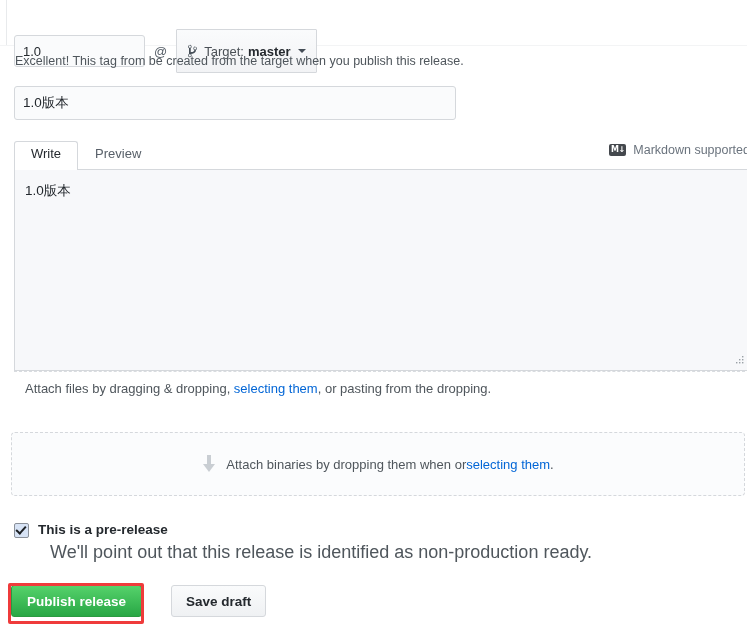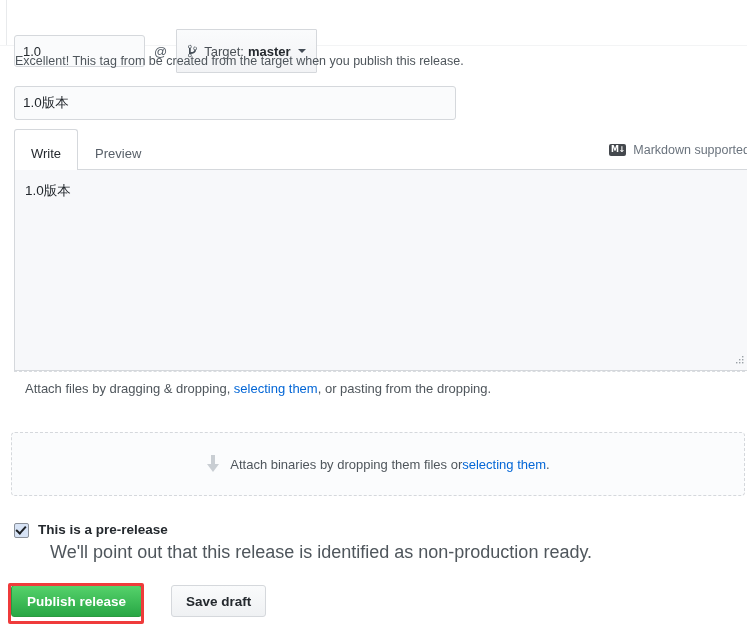--- a/index.html
+++ b/index.html
@@ -137,21 +137,21 @@
     height: 34px;
     border-bottom: 1px solid #d5d8dc;
   }
   .tabnav-tabs {
     display: flex;
     position: absolute;
     left: 0;
     bottom: -1px;
   }
   .tabnav-tab {
-    padding: 16px 16px 8px 16px;
+    padding: 4px 16px 8px 16px;
     font-size: 13px;
     color: #586069;
     border: 1px solid transparent;
     border-bottom: 0;
     background: transparent;
     cursor: pointer;
     line-height: 16px;
     border-radius: 3px 3px 0 0;
   }
   .tabnav-tab.selected {
@@ -415,21 +415,21 @@
     </div>
   </div>
 
   <div class="dropzone">
     <div class="dropzone-inner">
       <span class="down-arrow">
         <svg width="14" height="18" viewBox="0 0 14 18" fill="currentColor" aria-hidden="true">
           <path d="M5 0h4v9h4l-6 8-6-8h4z"></path>
         </svg>
       </span>
-      <span>Attach binaries by dropping them files or </span>
+      <span>Attach binaries by dropping them when or </span>
         <a class="link">selecting them</a>
         <span>.</span>
     </div>
   </div>
 
   <div class="prerelease">
     <span class="cb"></span>
     <div class="prerelease-text">
       <div class="pr-title">This is a pre-release</div>
       <div class="pr-sub">We'll point out that this release is identified as non-production ready.</div>

